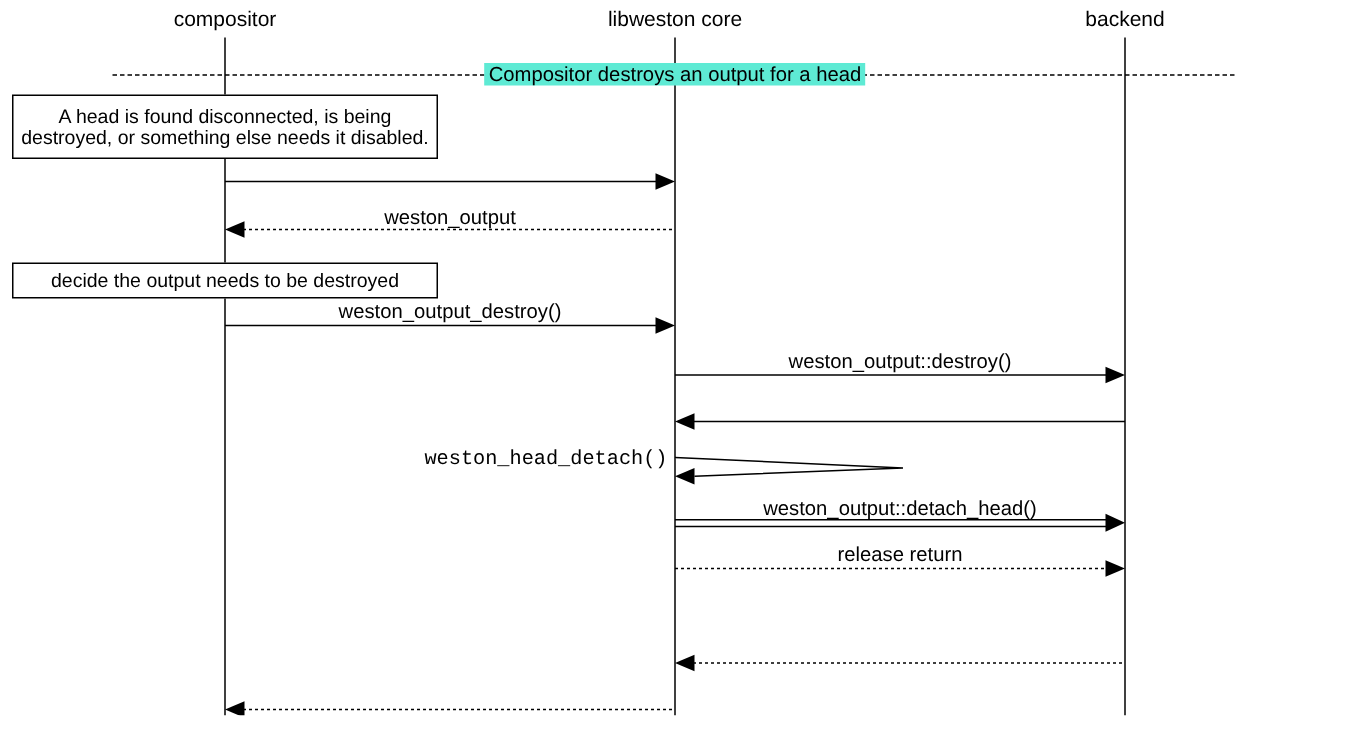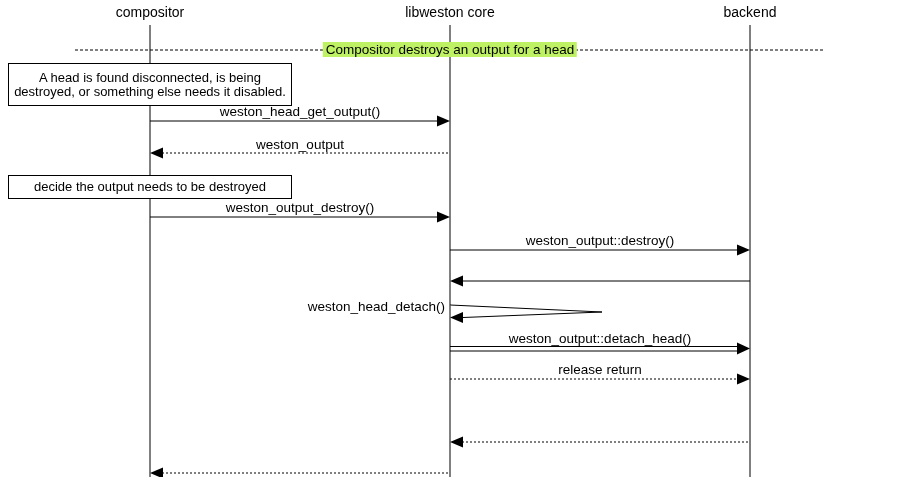--- a/index.html
+++ b/index.html
@@ -23,39 +23,40 @@
     line-height: 15px;
     color: #000;
     white-space: nowrap;
   }
   .centered { transform: translateX(-50%); }
   .actor-lbl {
     font-size: 14px;
     top: 5px;
   }
   .divider-lbl {
-    background: #bef264;
+    background: #5eead4;
     padding: 0 3px;
     top: 42px;
   }
   .note {
     position: absolute;
     box-sizing: border-box;
     border: 1px solid #000;
     background: #ffffff;
     font-size: 13px;
     line-height: 13.5px;
     text-align: center;
     display: flex;
     align-items: center;
     justify-content: center;
     padding: 1px 4px;
   }
   .note span { display: block; }
   .msg-lbl-right {
+    font-family: Liberation Mono, monospace;
   }
 </style>
 </head>
 <body>
 
 <div id="canvas">
 
   <svg id="arrows-svg" viewBox="0 0 900 493" xmlns="http://www.w3.org/2000/svg">
 
     <line x1="150" y1="25" x2="150" y2="493" stroke="#000" stroke-width="1"></line>
@@ -102,21 +103,20 @@
 
   <div class="lbl centered divider-lbl" style="left:450px;">Compositor destroys an output for a head</div>
 
   <div class="note" style="left:8px; top:63px; width:284px; height:43px;">
     <span style="white-space:normal;text-align:center;">A head is found disconnected, is being destroyed, or something else needs it disabled.</span>
   </div>
   <div class="note" style="left:8px; top:175px; width:284px; height:24px;">
     <span>decide the output needs to be destroyed</span>
   </div>
 
-  <div class="lbl centered" style="left:300px; top:104px;">weston_head_get_output()</div>
   <div class="lbl centered" style="left:300px; top:137px;">weston_output</div>
   <div class="lbl centered" style="left:300px; top:200px;">weston_output_destroy()</div>
   <div class="lbl centered" style="left:600px; top:233px;">weston_output::destroy()</div>
   <div class="lbl msg-lbl-right" style="right:455px; top:299px;">weston_head_detach()</div>
   <div class="lbl centered" style="left:600px; top:331px;">weston_output::detach_head()</div>
   <div class="lbl centered" style="left:600px; top:362px;">release return</div>
 
 </div>
 
 </body></html>

